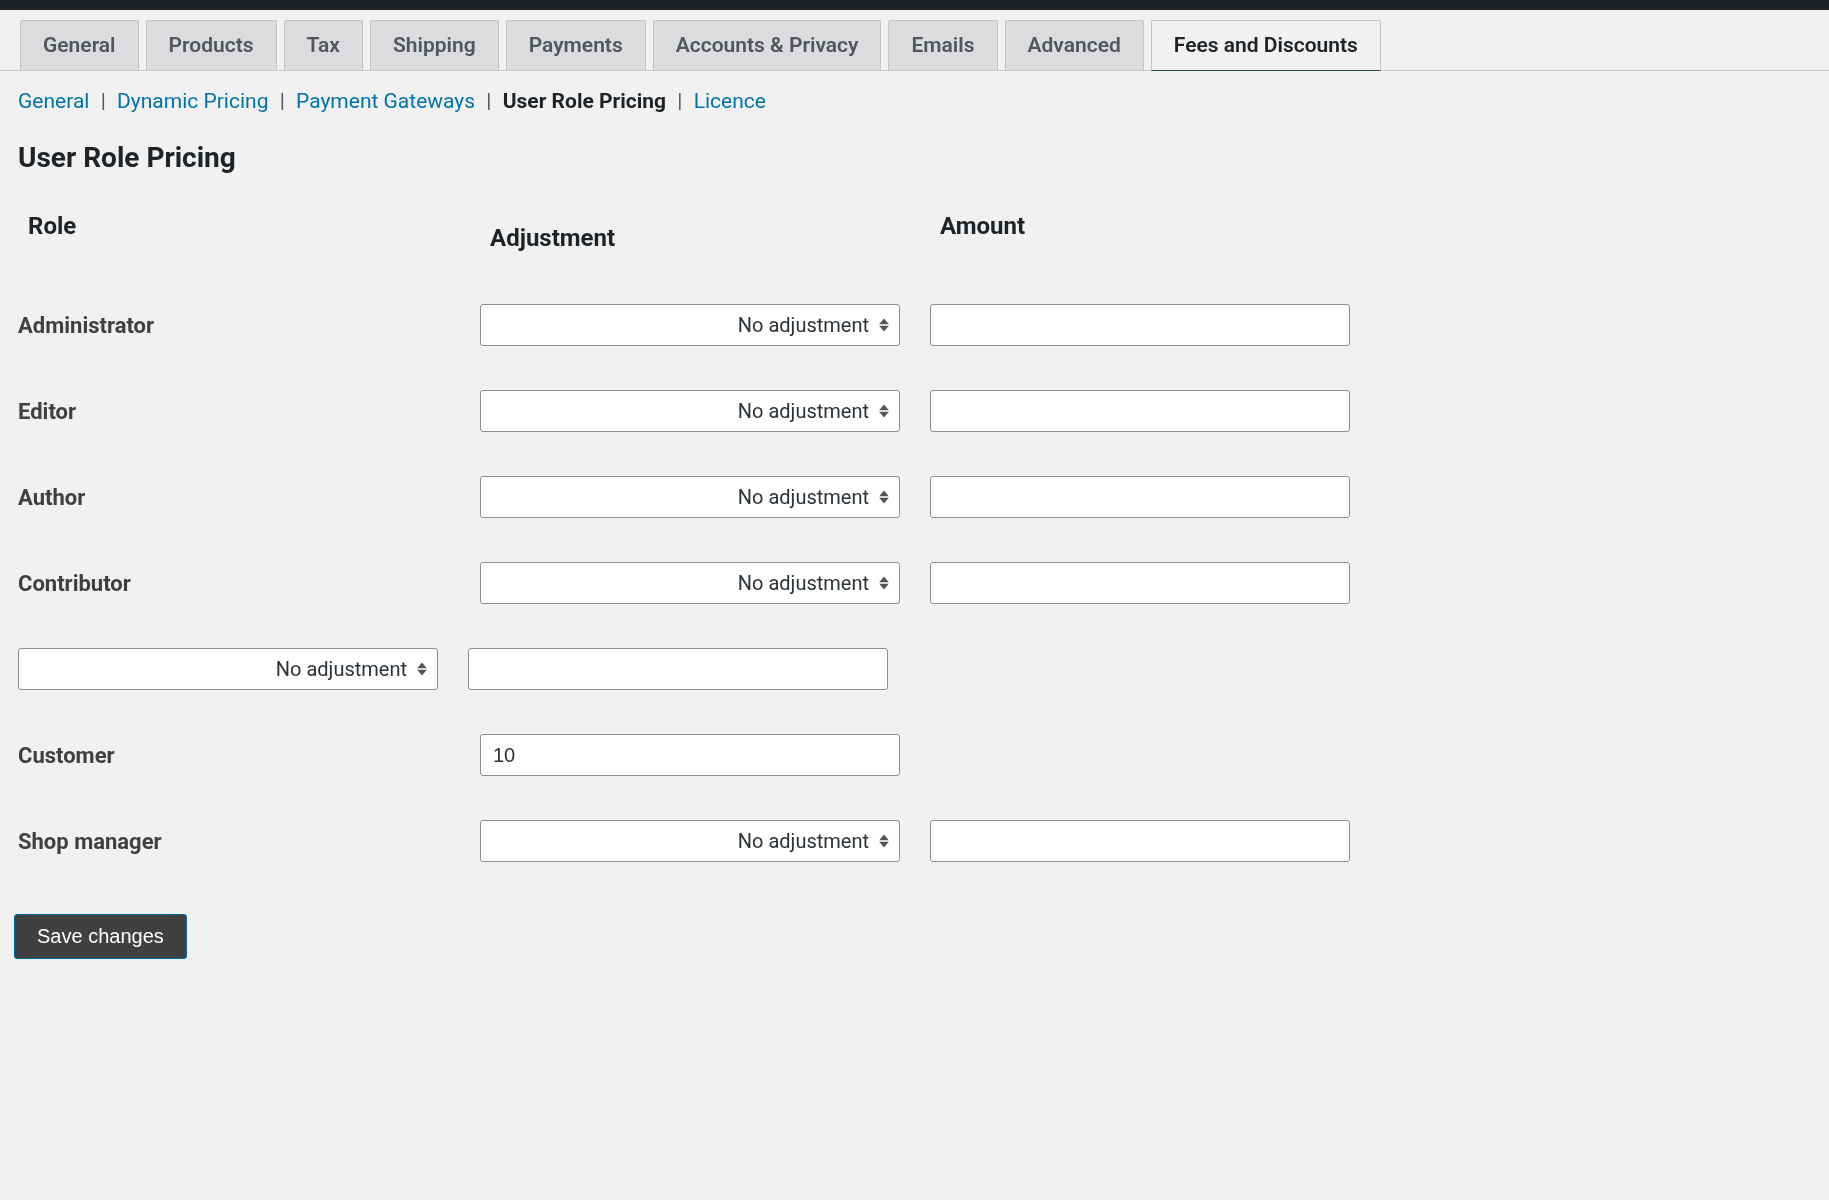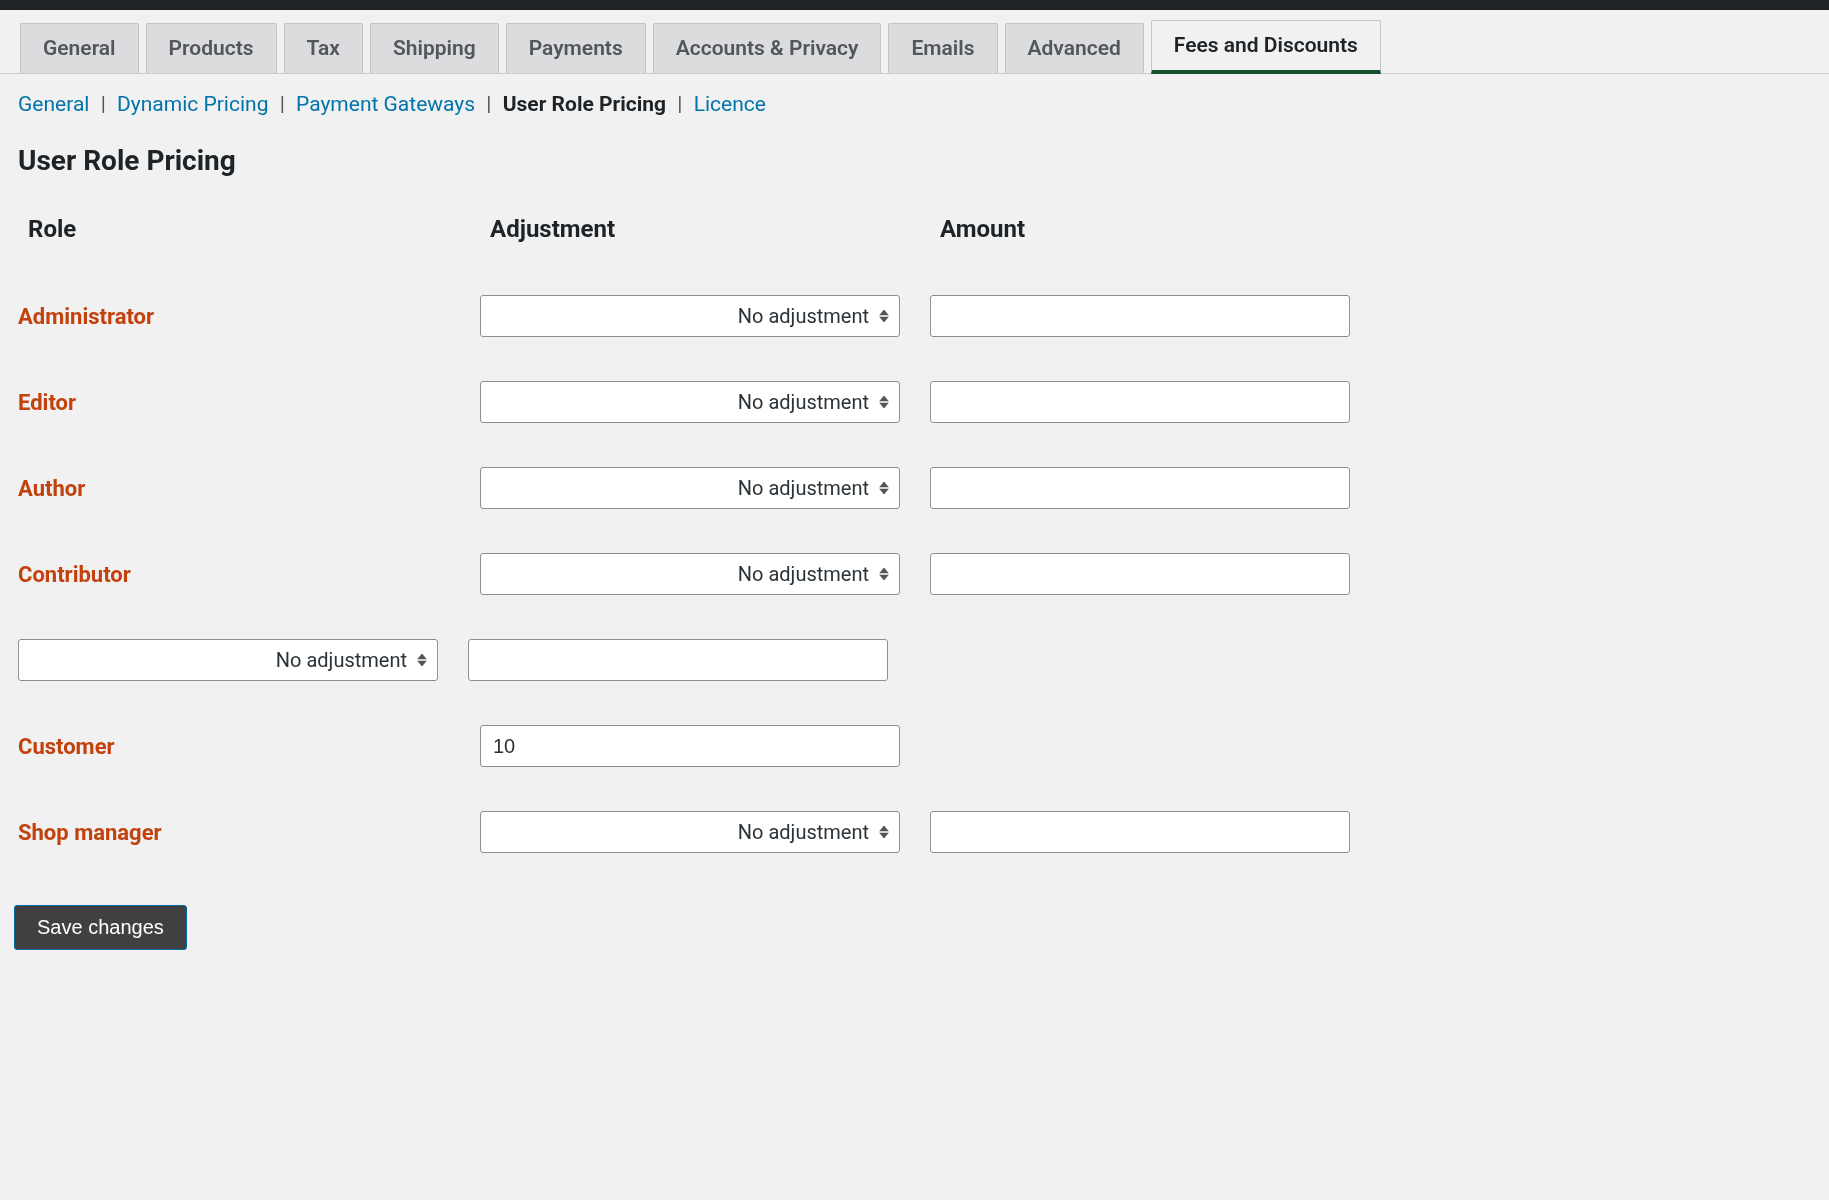--- a/index.html
+++ b/index.html
@@ -34,21 +34,21 @@
     font-weight: 600;
     padding: 12px 22px;
     margin-right: 7px;
     margin-bottom: -1px;
     cursor: pointer;
     line-height: 1.2;
     border-radius: 2px 2px 0 0;
   }
   .nav-tab.active {
     background: #f1f1f1;
-    border-bottom: 4px solid #14532d;
+    border-bottom: 1px solid #14532d;
     color: #1d2327;
   }
   
   .subnav {
     padding: 18px 18px 0 18px;
     font-size: 21px;
   }
   .subnav a {
     color: #0073aa;
     text-decoration: none;
@@ -72,32 +72,32 @@
   
   .form-table {
     width: 100%;
     padding: 0 18px;
   }
   .form-header {
     display: flex;
     padding: 20px 0 30px 10px;
   }
   .col-role { width: 462px; font-size: 24px; font-weight: 700; }
-  .col-adj  { width: 450px; font-size: 24px; font-weight: 700; }
+  .col-adj  { width: 450px; font-size: 24px; font-weight: 700; margin-top: 12px; }
   .col-amt  { width: 420px; font-size: 24px; font-weight: 700; }
   .form-row {
     display: flex;
     align-items: center;
     padding: 22px 0;
   }
   .role-label {
     width: 462px;
     font-size: 22px;
     font-weight: 700;
-    color: #c2410c;
+    color: #404040;
   }
   .adj-cell { width: 450px; }
   .amt-cell { width: 420px; }
   .select-wrap {
     position: relative;
     width: 420px;
     height: 42px;
     background: #fff;
     border: 1px solid #8c8f94;
     border-radius: 3px;

